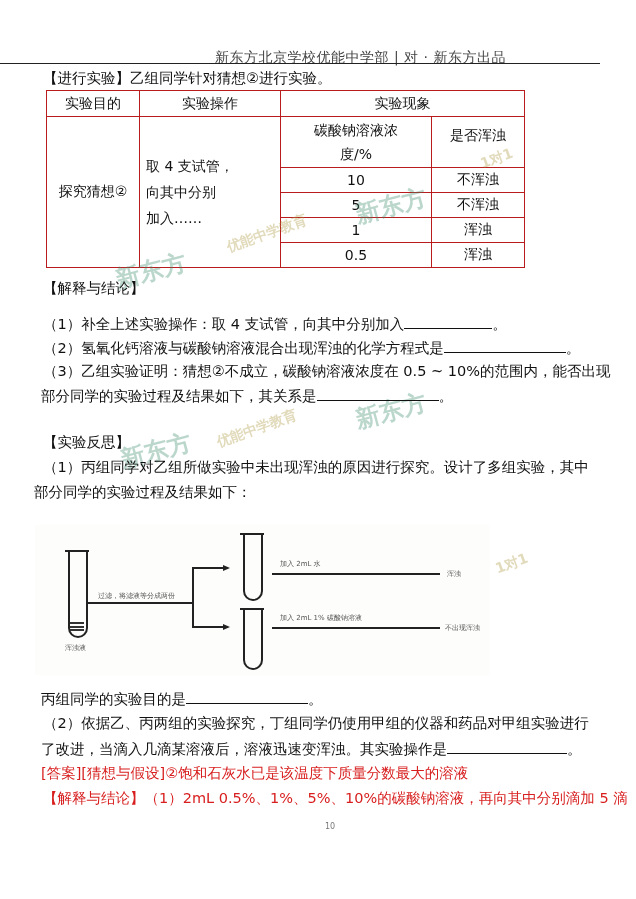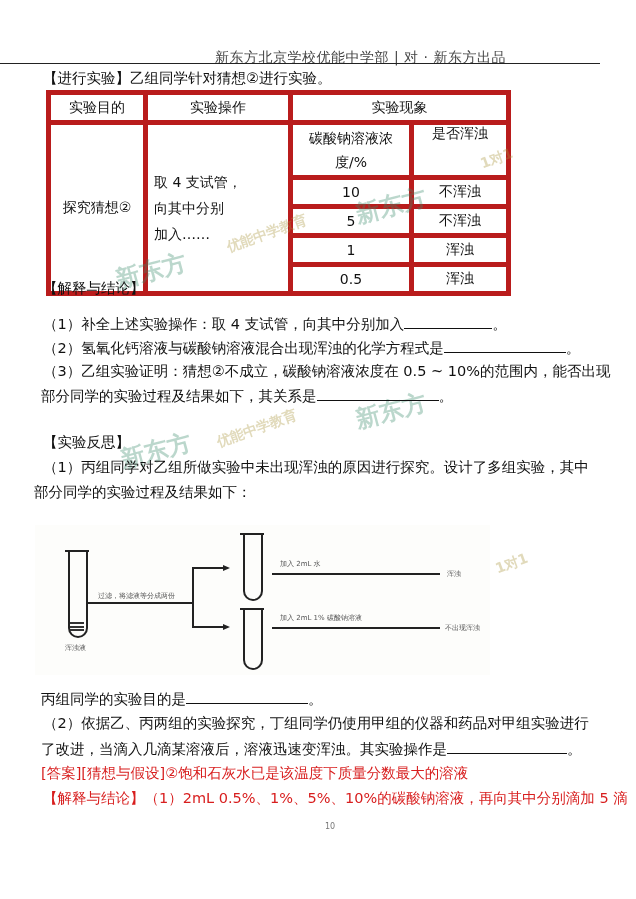--- a/index.html
+++ b/index.html
@@ -10,21 +10,21 @@
     .header-text {
       position: absolute; left: 215px; top: 49px; font-size: 14px; color: #444; letter-spacing: 0.5px;
     }
     .header-rule { position: absolute; left: 0; top: 63px; width: 600px; height: 1px; background: #222; }
     .line { position: absolute; left: 43px; font-size: 14.5px; white-space: nowrap; line-height: 18px; }
     .red { color: #d81e1e; }
     .blank { display: inline-block; border-bottom: 1px solid #111; height: 14px; vertical-align: baseline; }
     table.exp {
       position: absolute; left: 46px; top: 90px; border-collapse: collapse; font-size: 14px;
     }
-    table.exp td { border: 5px solid #b91c1c; text-align: center; padding: 0; height: 24px; }
+    table.exp td { border: 1px solid #b91c1c; text-align: center; padding: 0; height: 24px; }
     table.exp .op { text-align: left; padding-left: 6px; line-height: 26px; }
     .diagram { position: absolute; left: 35px; top: 525px; width: 455px; height: 150px; background: #fdfdfb; }
     .tube { position: absolute; border: 2px solid #222; border-top: none; border-radius: 0 0 10px 10px; }
     .tube-rim { position: absolute; height: 2px; background: #222; }
     .hline { position: absolute; height: 1.5px; background: #222; }
     .vline { position: absolute; width: 1.5px; background: #222; }
     .arrow { position: absolute; width: 0; height: 0; border-left: 7px solid #222; border-top: 3px solid transparent; border-bottom: 3px solid transparent; }
     .dlabel { position: absolute; font-size: 7px; color: #555; white-space: nowrap; }
     .liquid { position: absolute; height: 1.5px; background: #333; }
     .page-num { position: absolute; left: 325px; top: 822px; font-size: 8px; color: #777; }
@@ -48,22 +48,22 @@
     <td style="width:140px;margin-top:38px;">实验操作</td>
     <td colspan="2">实验现象</td>
   </tr>
   <tr>
     <td rowspan="5">探究猜想②</td>
     <td rowspan="5" class="op">
       <div>取 4 支试管，</div>
       <div>向其中分别</div>
       <div>加入……</div>
     </td>
-    <td style="width:110px;height:50px;line-height:24px;padding:0 3px;">碳酸钠溶液浓度/%</td>
-    <td style="width:92px;vertical-align:top;padding-top:0;">是否浑浊</td>
+    <td style="width:110px;height:50px;line-height:24px;padding:0 20px;">碳酸钠溶液浓度/%</td>
+    <td style="width:92px;vertical-align:top;padding-top:10px;">是否浑浊</td>
   </tr>
   <tr>
     <td>10</td>
     <td>不浑浊</td>
   </tr>
   <tr>
     <td>5</td>
     <td>不浑浊</td>
   </tr>
   <tr>

